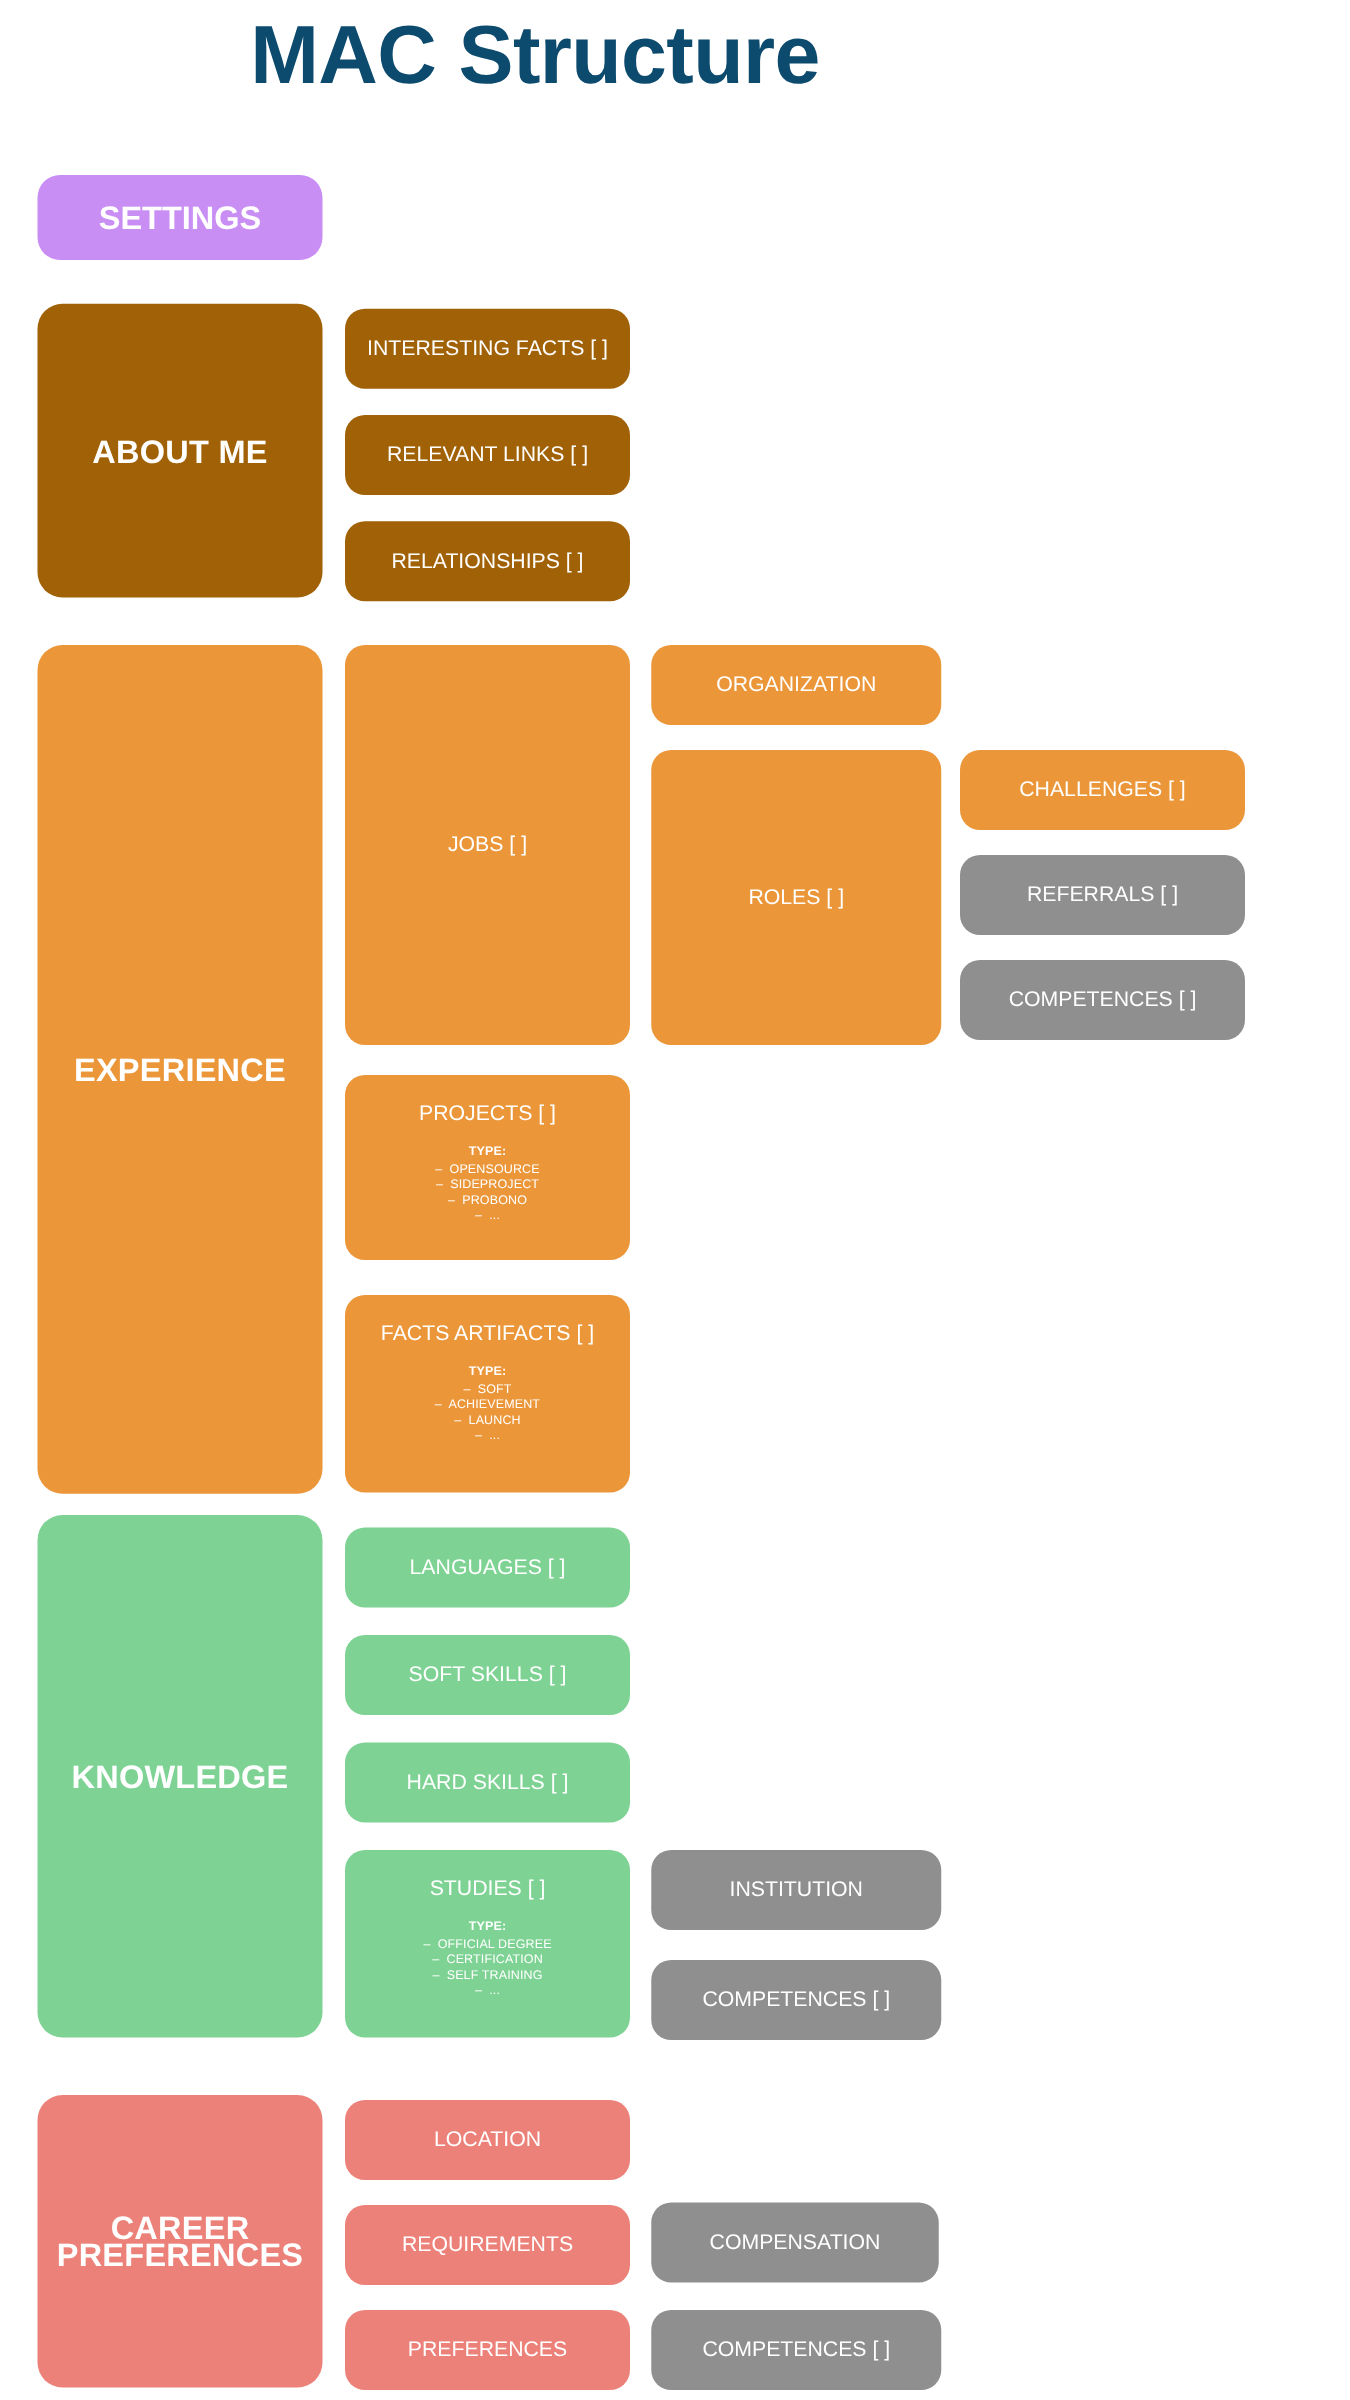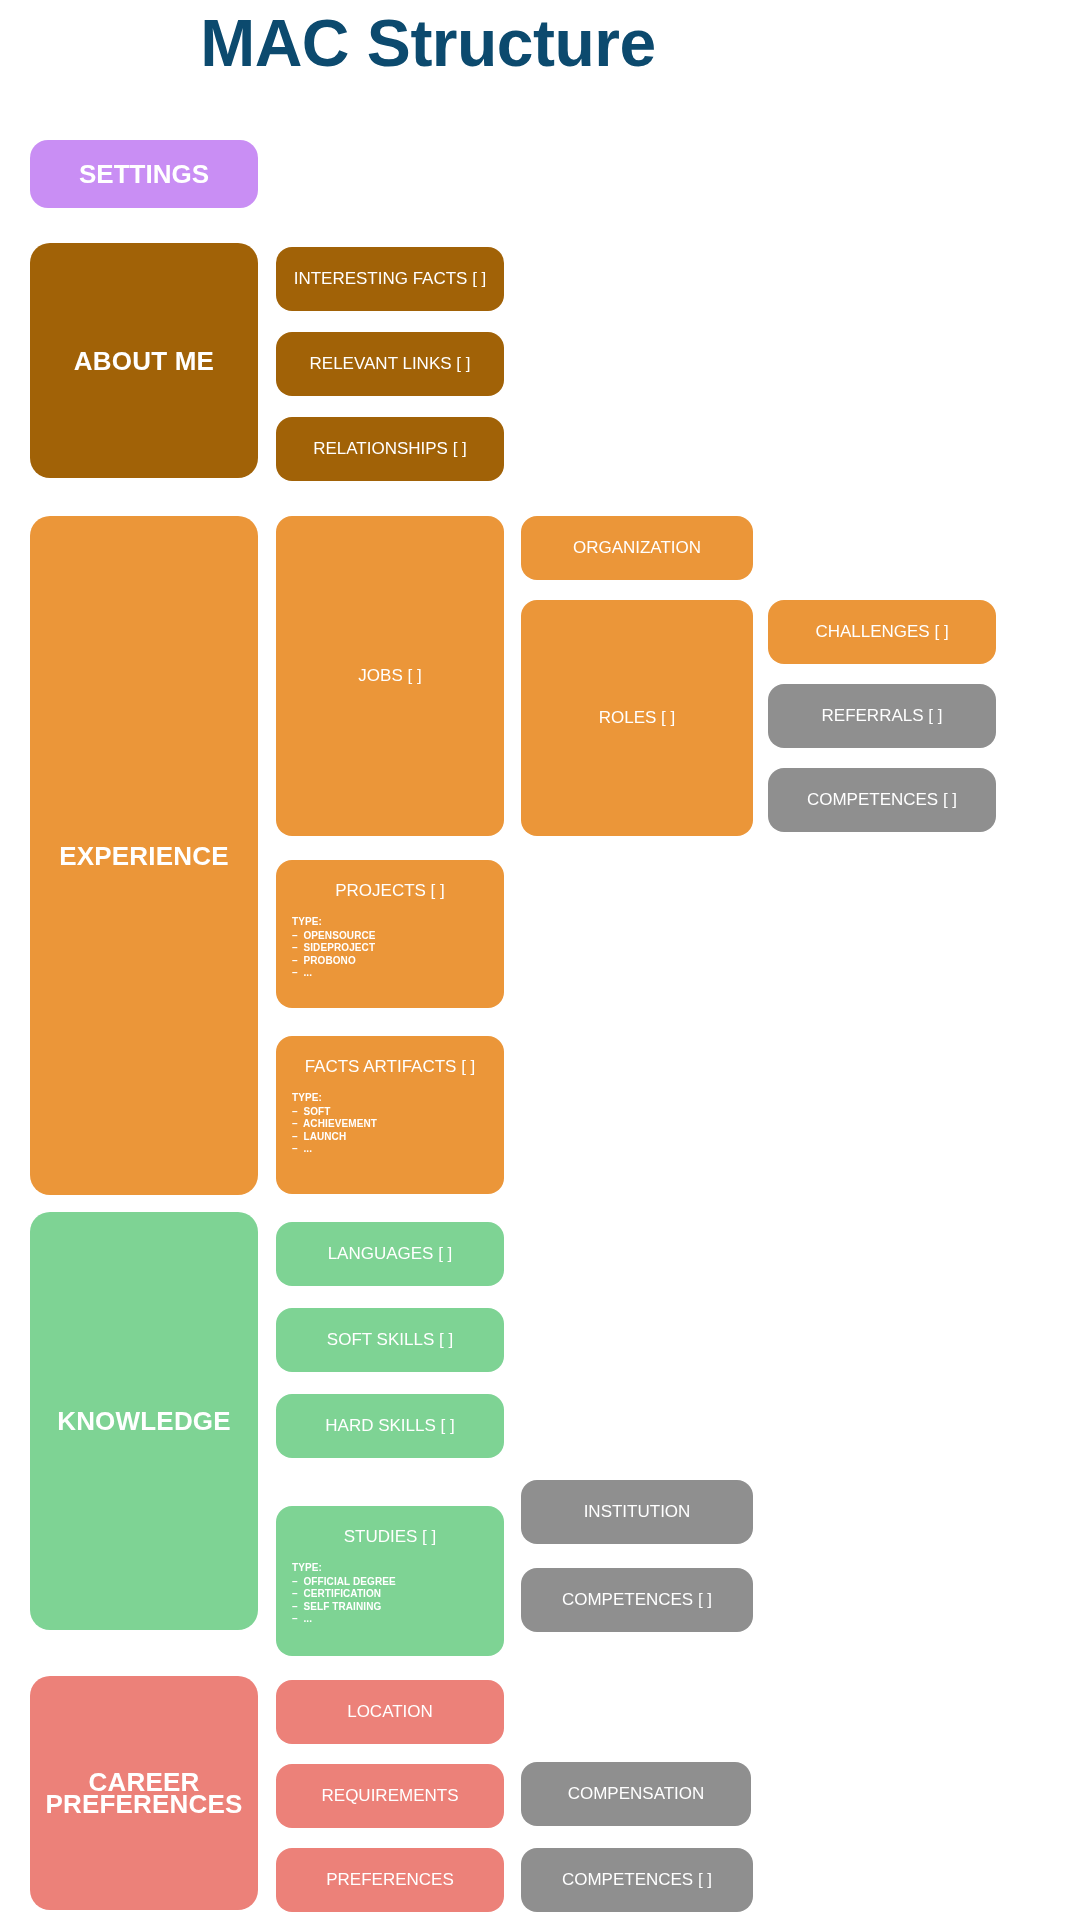--- a/index.html
+++ b/index.html
@@ -72,33 +72,31 @@
     padding: 0;
   }
   .withlist .hdr {
     text-align: center;
     font-size: 17px;
     line-height: 22px;
     margin-top: 20px;
     margin-bottom: 14px;
   }
   .withlist .typeblock {
-    text-align: left;
-    padding-left: 16px;
+    text-align: center;
     font-size: 10px;
     line-height: 12.5px;
     letter-spacing: 0.1px;
   }
   .withlist .typelabel {
     font-weight: bold;
     margin-bottom: 1px;
   }
   .withlist .typeitem {
     white-space: pre;
-    font-weight: bold;
   }
 </style>
 </head>
 <body>
 
 <div id="canvas">
 
   <div class="title">MAC Structure</div>
 
   <div class="box settings c-purple" style="left:30px; top:140px; width:228px; height:68px;">
@@ -174,21 +172,21 @@
   <div class="box c-green" style="left:276px; top:1222px; width:228px; height:64px;">
     <span>LANGUAGES [ ]</span>
   </div>
   <div class="box c-green" style="left:276px; top:1308px; width:228px; height:64px;">
     <span>SOFT SKILLS [ ]</span>
   </div>
   <div class="box c-green" style="left:276px; top:1394px; width:228px; height:64px;">
     <span>HARD SKILLS [ ]</span>
   </div>
 
-  <div class="box withlist c-green" style="left:276px; top:1480px; width:228px; height:150px;margin-top:26px;">
+  <div class="box withlist c-green" style="left:276px; top:1480px; width:228px; height:150px;">
     <div class="hdr">STUDIES [ ]</div>
     <div class="typeblock">
       <div class="typelabel">TYPE:</div>
       <div class="typeitem">–  OFFICIAL DEGREE</div>
       <div class="typeitem">–  CERTIFICATION</div>
       <div class="typeitem">–  SELF TRAINING</div>
       <div class="typeitem">–  ...</div>
     </div>
   </div>
 

